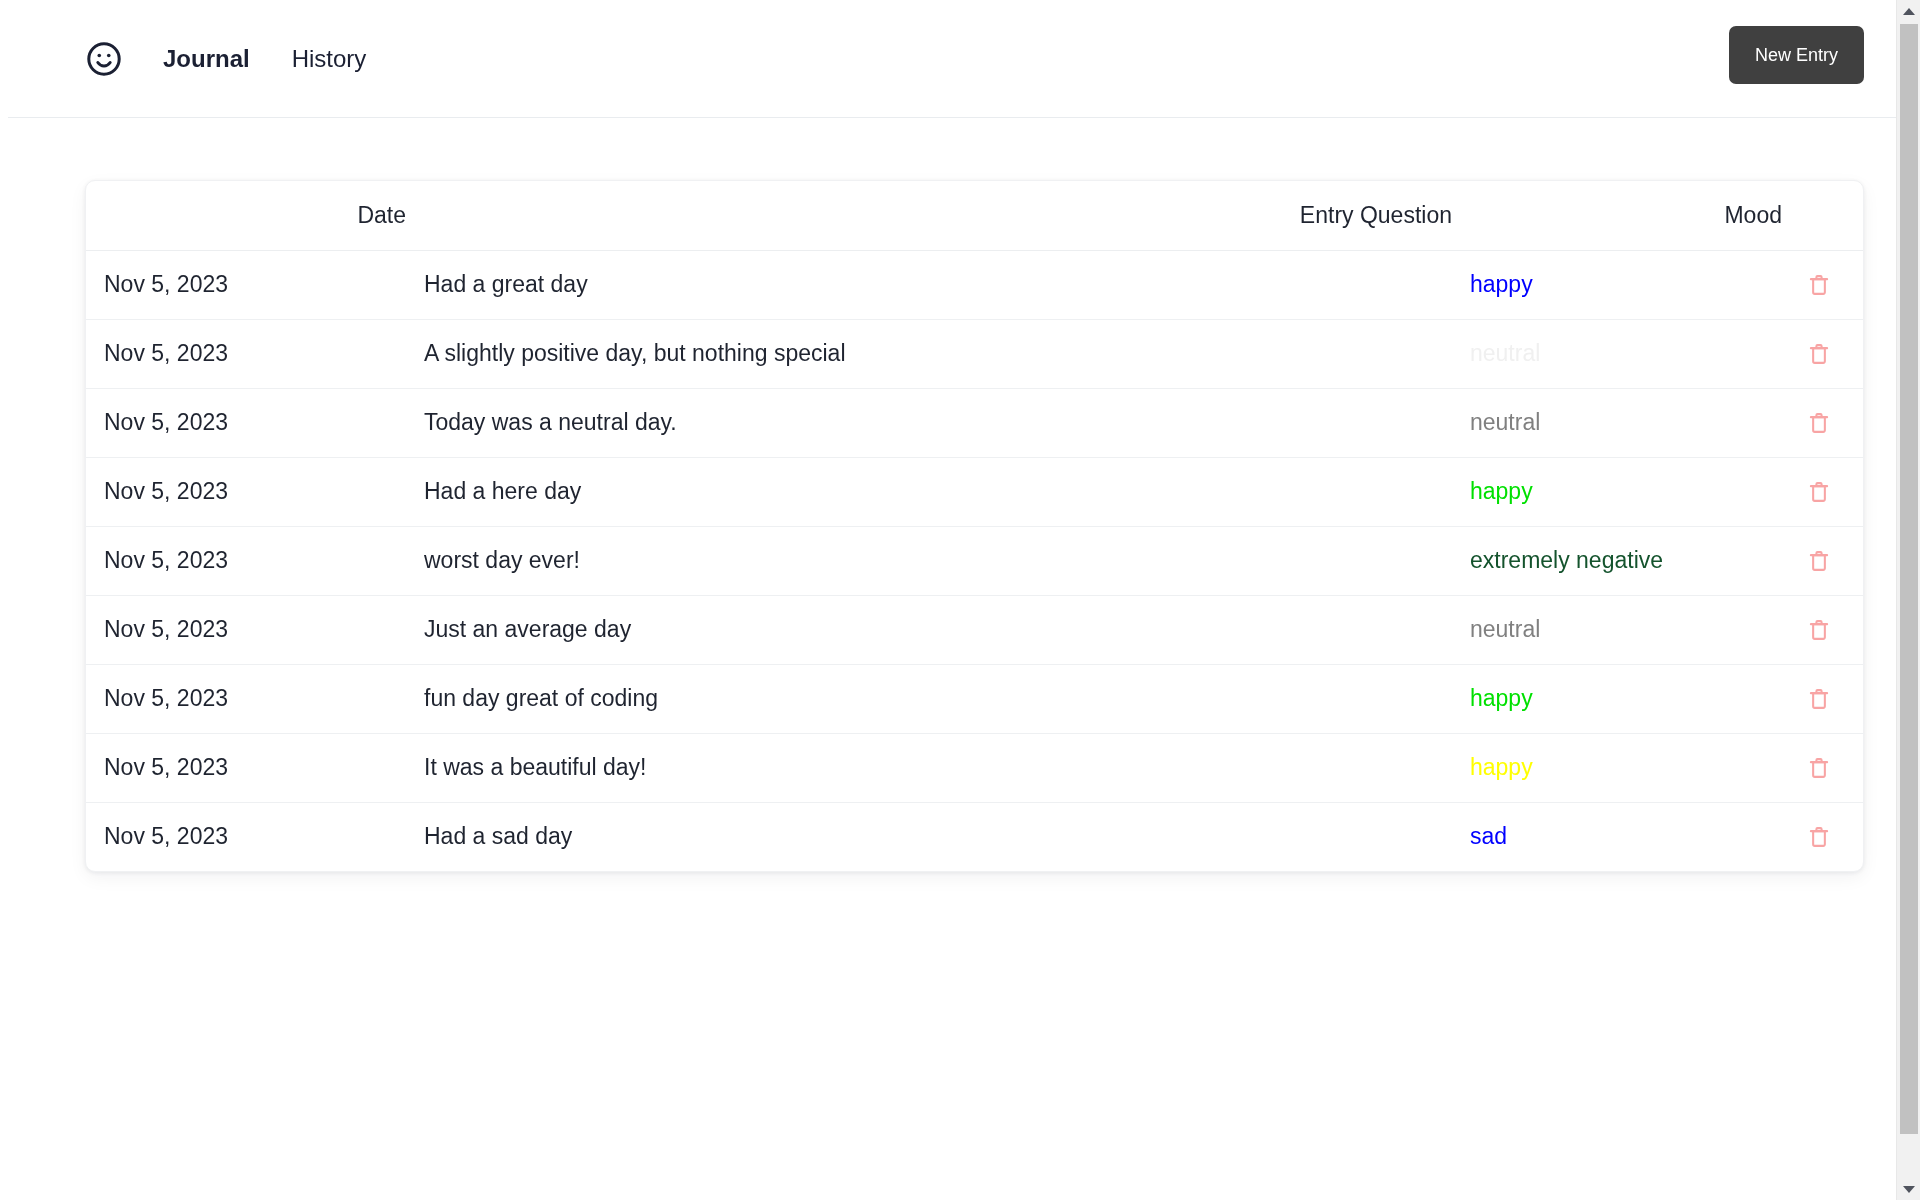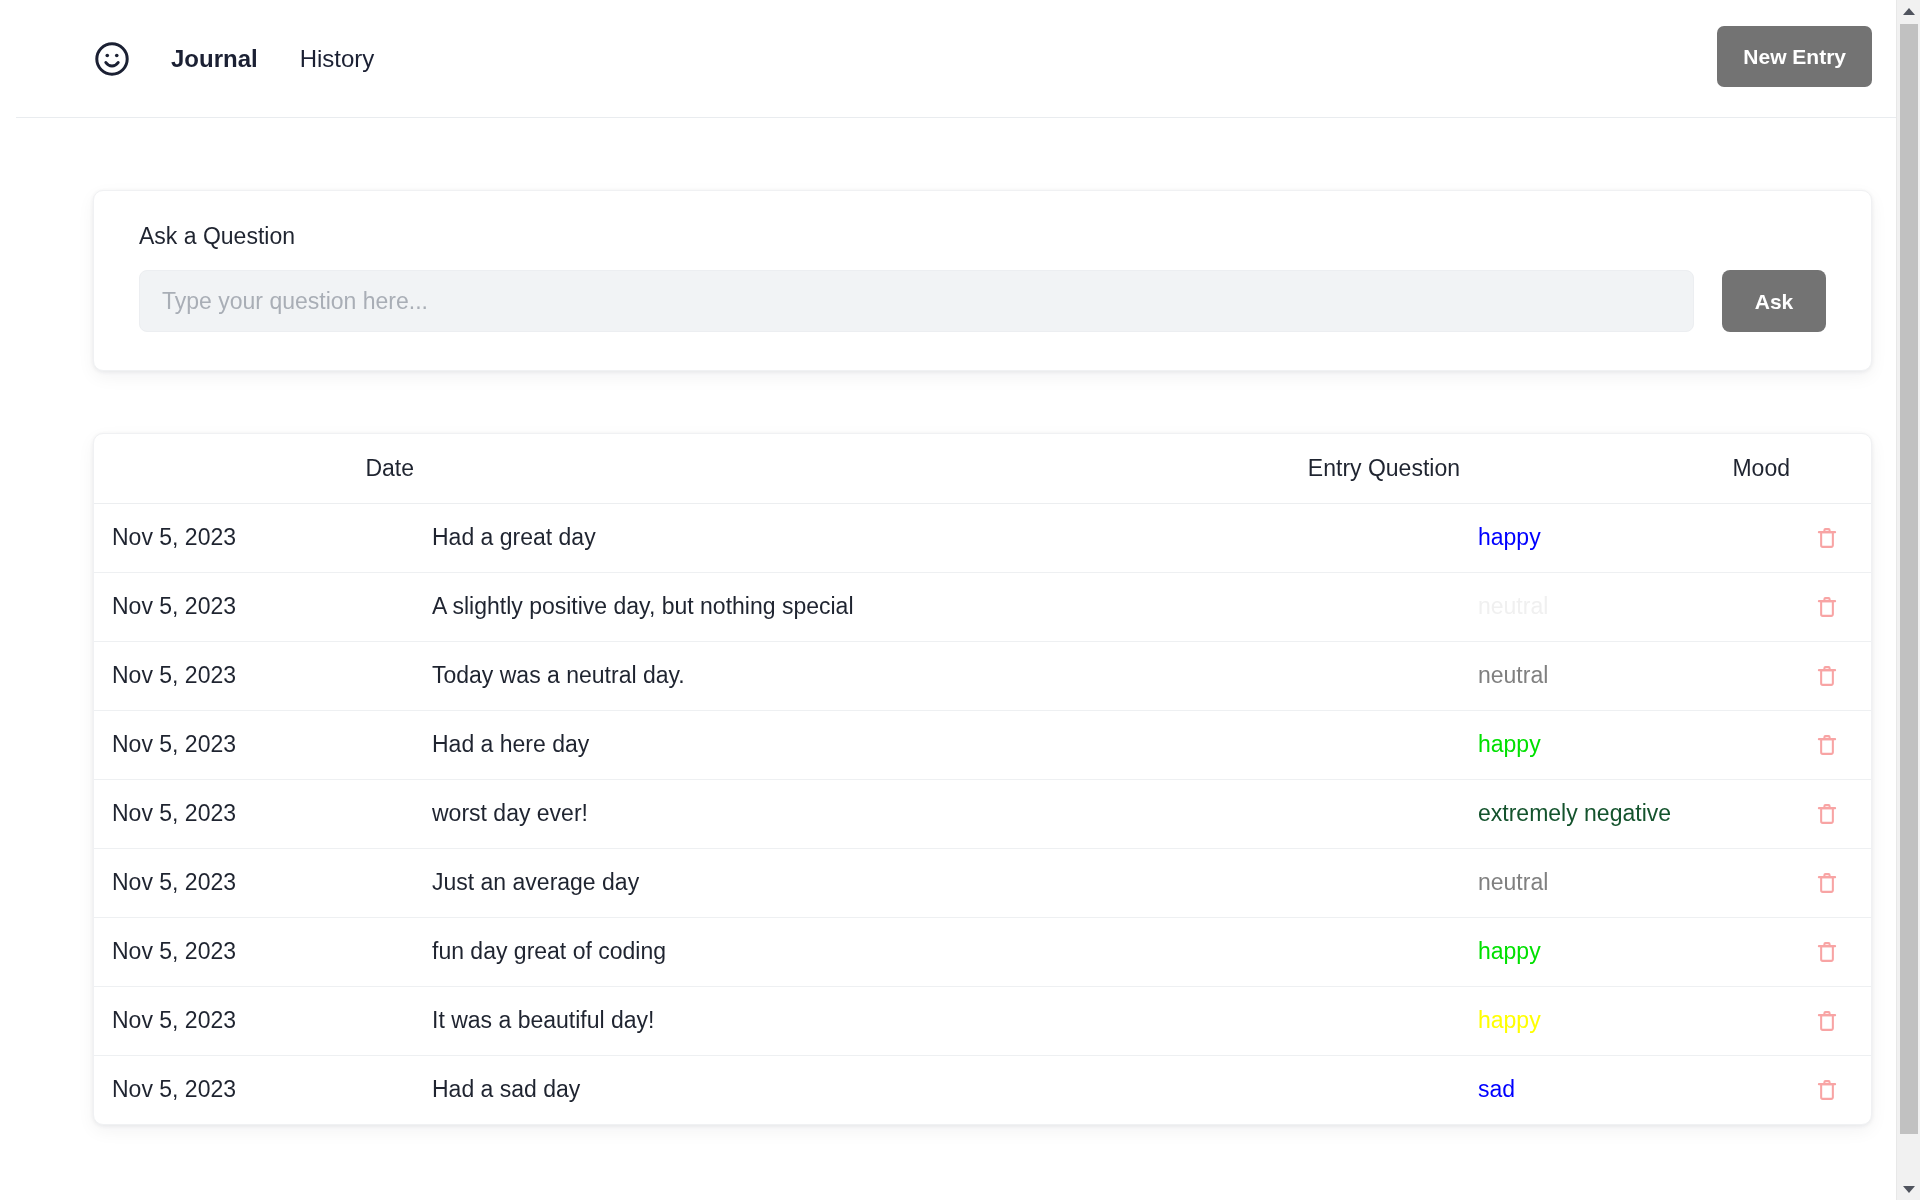--- a/index.html
+++ b/index.html
@@ -20,21 +20,21 @@
   
   .app-frame {
     position: relative;
     width: 1920px;
     height: 1200px;
     background: #ffffff;
   }
 
   .page-scroll-area {
     position: absolute;
-    top: 0; left: 16px;
+    top: 0; left: 8px;
     width: 1896px;
     height: 1200px;
     overflow: hidden;
     background: #ffffff;
   }
 
   .scrollbar {
     position: absolute;
     top: 0; right: 0;
     width: 24px;
@@ -104,26 +104,26 @@
     color: #1b2033;
     text-decoration: none;
     line-height: 1;
     padding: 4px 6px;
     white-space: nowrap;
   }
   .nav-link.active { font-weight: 700; }
 
   .btn-primary {
     font-family: "Liberation Sans", sans-serif;
-    background: #737373;
+    background: #404040;
     color: #ffffff;
     border: none;
     border-radius: 7px;
-    font-size: 21px;
-    font-weight: 700;
+    font-size: 18px;
+    font-weight: 400;
     cursor: pointer;
     line-height: 1;
     white-space: nowrap;
   }
 
   .btn-new-entry {
     position: absolute;
     right: 40px;
     top: 26px;
     padding: 20px 26px;
@@ -272,27 +272,20 @@
           <a href="#" class="nav-link active">Journal</a>
           <a href="#" class="nav-link">History</a>
         </nav>
 
         <button class="btn-primary btn-new-entry">New Entry</button>
       </div>
     </header>
 
     <main class="content">
 
-      <section class="card ask-card">
-        <div class="ask-label">Ask a Question</div>
-        <div class="ask-row">
-          <input type="text" class="ask-input" placeholder="Type your question here..." style="">
-          <button class="btn-primary btn-ask">Ask</button>
-        </div>
-      </section>
 
       <section class="card table-card">
         <table class="entries">
           <colgroup>
             <col class="col-date">
               <col class="col-summary">
             <col class="col-mood">
               <col class="col-actions">
           </colgroup>
           <thead>

